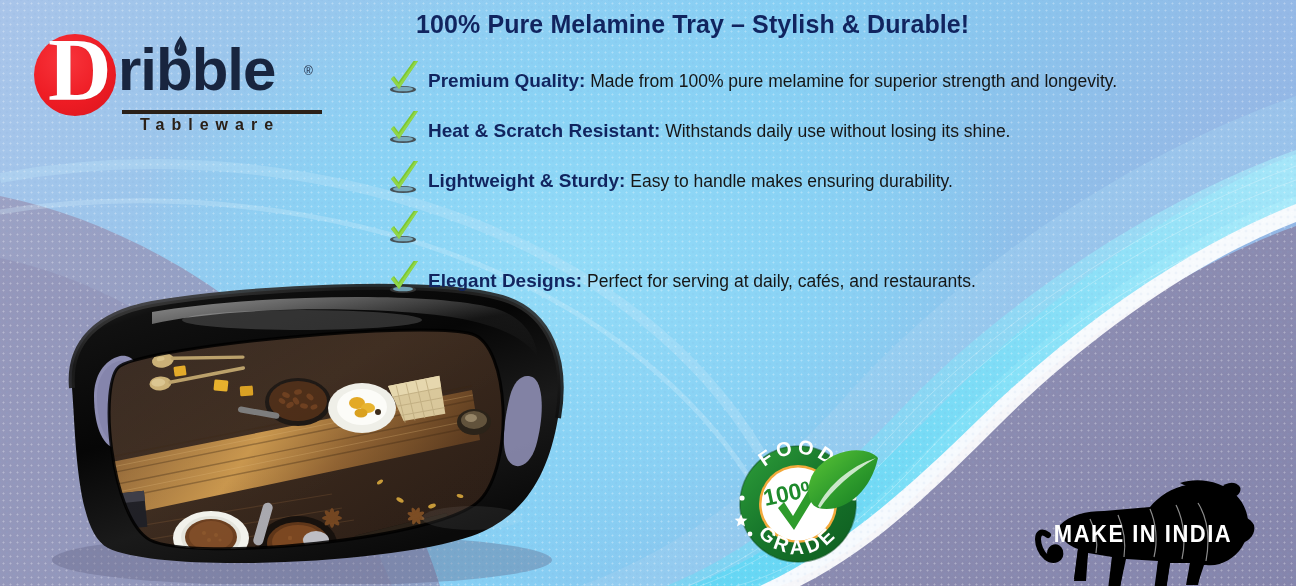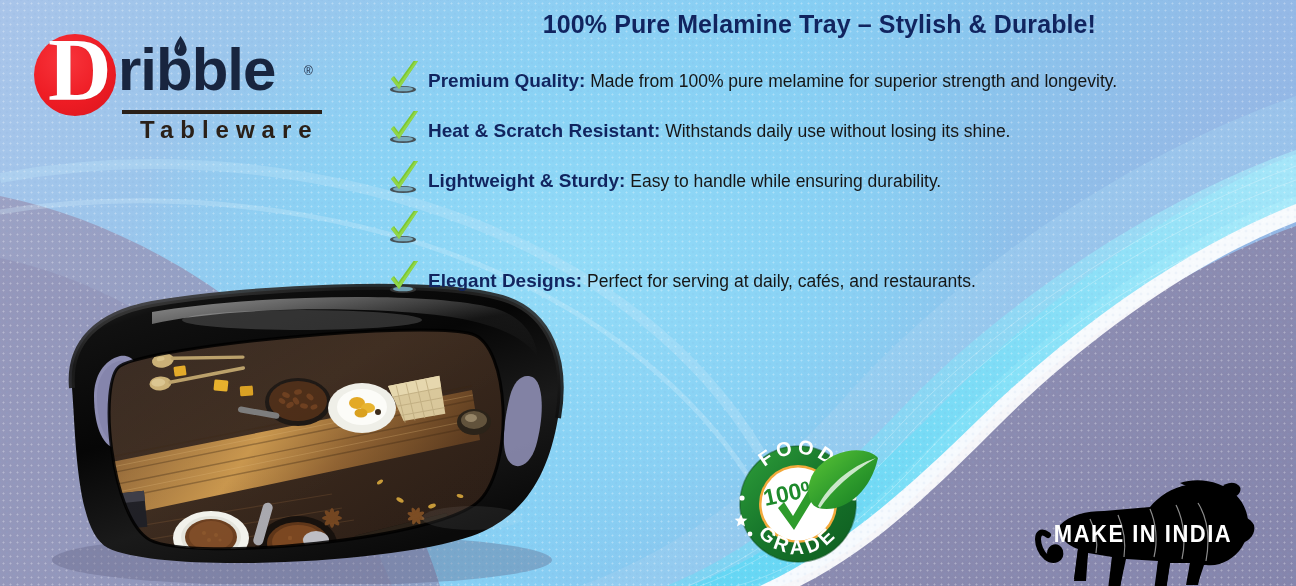--- a/index.html
+++ b/index.html
@@ -72,28 +72,28 @@
     position:absolute; left:144px; top:18px;
     width:13px; height:20px; z-index:4;
   }
   .logo-rule {
     position:absolute; left:92px; top:92px;
     width:200px; height:4px; background:#2A2018; z-index:3;
   }
   .logo-sub {
     position:absolute; left:110px; top:98px;
     font-family:"Liberation Sans", sans-serif;
-    font-size:24px; font-weight:bold; letter-spacing:7px;
+    font-size:16px; font-weight:bold; letter-spacing:7px;
     color:#2A2018; z-index:3;
   }
 
   
   .headline {
     position:absolute; left:416px; top:10px;
-    width:680px; text-align:right;
+    width:680px; text-align:left;
     font-size:25px; font-weight:bold;
     color:#11245F;
     letter-spacing:0.1px;
     z-index:6;
     white-space:nowrap;
   }
 
   
   .features {
     position:absolute; left:388px; top:56px;
@@ -255,21 +255,21 @@
       <span class="check">
         <svg viewBox="0 0 34 36" xmlns="http://www.w3.org/2000/svg">
           <ellipse cx="15" cy="29.5" rx="13" ry="3.6" fill="#3A3A3A" opacity="0.85"></ellipse>
           <ellipse cx="15" cy="29" rx="10" ry="2.3" fill="#8CCFE8" opacity="0.7"></ellipse>
           <path d="M3 19 L11 29 L30 1 L25.5 1 L10.5 22 L6 16 Z" fill="#7CC832"></path>
           <path d="M3 19 L11 29 L30 1 L27.5 1 L10.8 24.5 L5 16.5 Z" fill="#96DA4E" opacity="0.8"></path>
         </svg>
       </span>
       <span class="feature-text">
         <b class="feature-title">Lightweight &amp; Sturdy:</b>
-        <span>Easy to handle while ensuring durability.</span>
+        <span>Easy to handle makes ensuring durability.</span>
       </span>
     </div>
 
     <div class="feature">
       <span class="check">
         <svg viewBox="0 0 34 36" xmlns="http://www.w3.org/2000/svg">
           <ellipse cx="15" cy="29.5" rx="13" ry="3.6" fill="#3A3A3A" opacity="0.85"></ellipse>
           <ellipse cx="15" cy="29" rx="10" ry="2.3" fill="#8CCFE8" opacity="0.7"></ellipse>
           <path d="M3 19 L11 29 L30 1 L25.5 1 L10.5 22 L6 16 Z" fill="#7CC832"></path>
           <path d="M3 19 L11 29 L30 1 L27.5 1 L10.8 24.5 L5 16.5 Z" fill="#96DA4E" opacity="0.8"></path>

